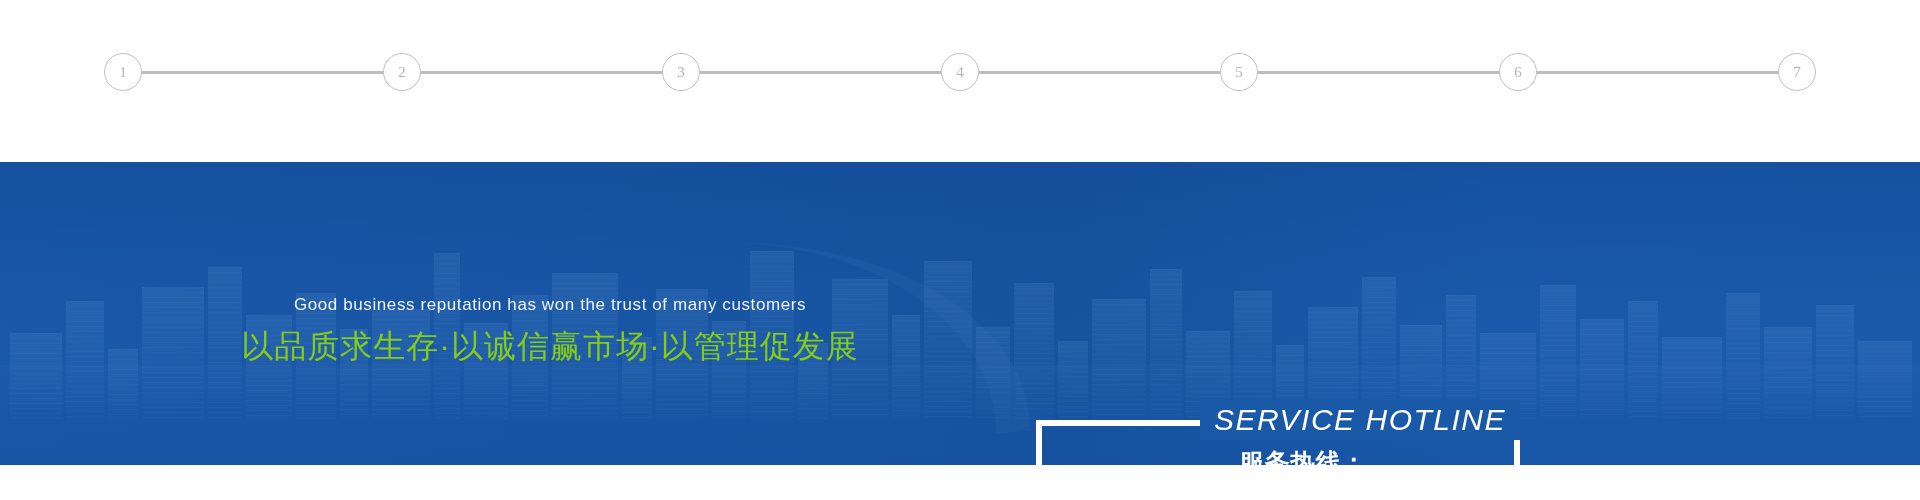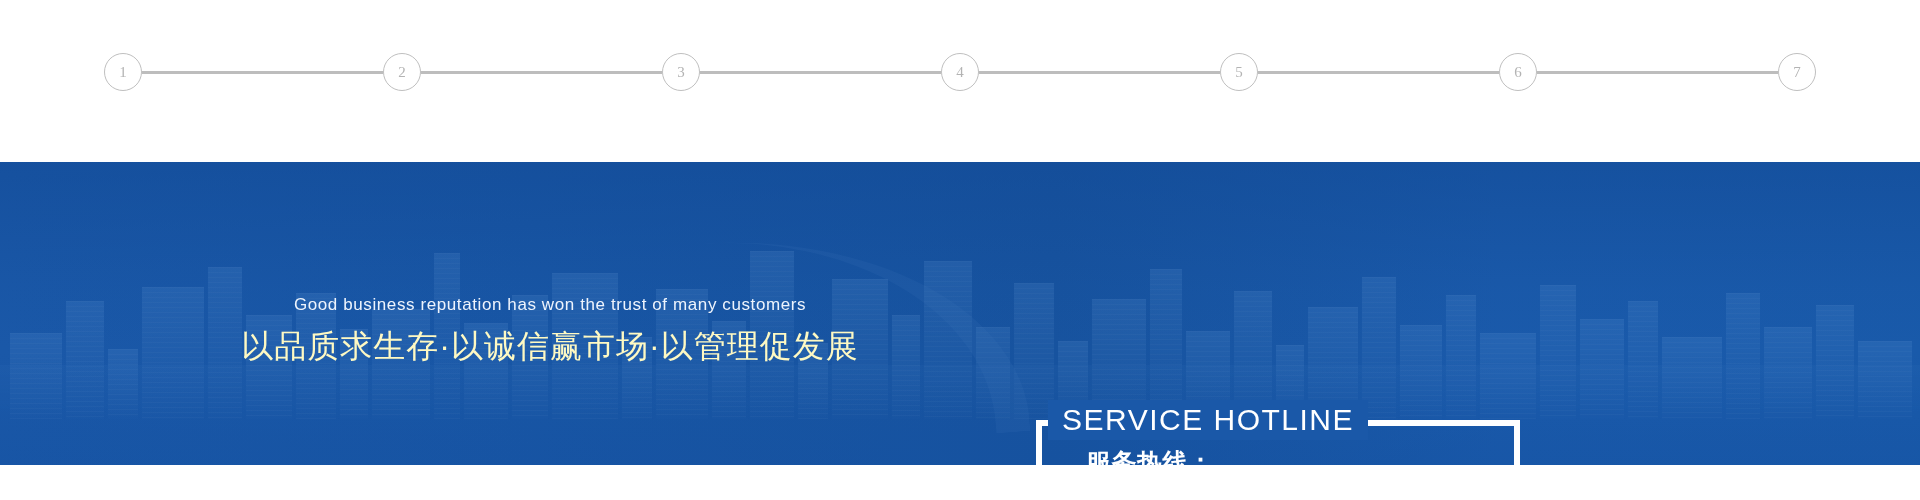--- a/index.html
+++ b/index.html
@@ -85,51 +85,51 @@
   .left-block{
     position:absolute;left:0;top:0;width:1040px;height:303px;
     display:flex;flex-direction:column;align-items:center;justify-content:center;
     padding-left:60px;box-sizing:border-box;margin-top:24px;
   }
   .tagline-en{
     color:#eef4fd;font-size:17px;letter-spacing:.6px;
     white-space:nowrap;margin:0 0 10px 0;font-weight:400;
   }
   .headline-cn{
-    color:#fef9c3;font-size:32px;font-weight:400;letter-spacing:1px;
+    color:#84cc16;font-size:32px;font-weight:400;letter-spacing:1px;
     white-space:nowrap;margin:0 0 12px 0;
   }
   .subline-cn{
     color:#ffffff;font-size:17px;font-weight:400;letter-spacing:.5px;
     white-space:nowrap;margin:0;
   }
 
   
   .hotline{
     position:absolute;left:1036px;top:258px;width:484px;height:120px;
   }
   .hl-frame{
     position:absolute;left:0;top:0;width:484px;height:120px;
     border:6px solid #ffffff;box-sizing:border-box;
   }
   .hl-title-wrap{
-    position:absolute;left:12px;top:-22px;width:484px;height:44px;
-    display:flex;align-items:center;justify-content:flex-start;
+    position:absolute;left:0;top:-22px;width:484px;height:44px;
+    display:flex;align-items:center;justify-content:flex-end;font-style:italic;
   }
   .hl-title{
     color:#ffffff;font-size:30px;font-weight:400;letter-spacing:1.5px;
     background:#1a58a8;padding:0 14px;white-space:nowrap;line-height:40px;
     font-family:"Liberation Sans","DejaVu Sans",sans-serif;
   }
   .hl-rows{
     position:absolute;left:0;top:26px;width:484px;
     display:flex;flex-direction:column;gap:2px;
   }
   .hl-row{
-    display:flex;align-items:baseline;justify-content:space-between;
+    display:flex;align-items:baseline;justify-content:center;
     padding-left:50px;white-space:nowrap;
   }
   .hl-label{
     color:#ffffff;font-size:25px;font-weight:bold;letter-spacing:.5px;
     min-width:120px;display:inline-block;
   }
   .hl-num{
     color:#f2f211;font-size:27px;font-weight:bold;letter-spacing:.5px;
   }
 

